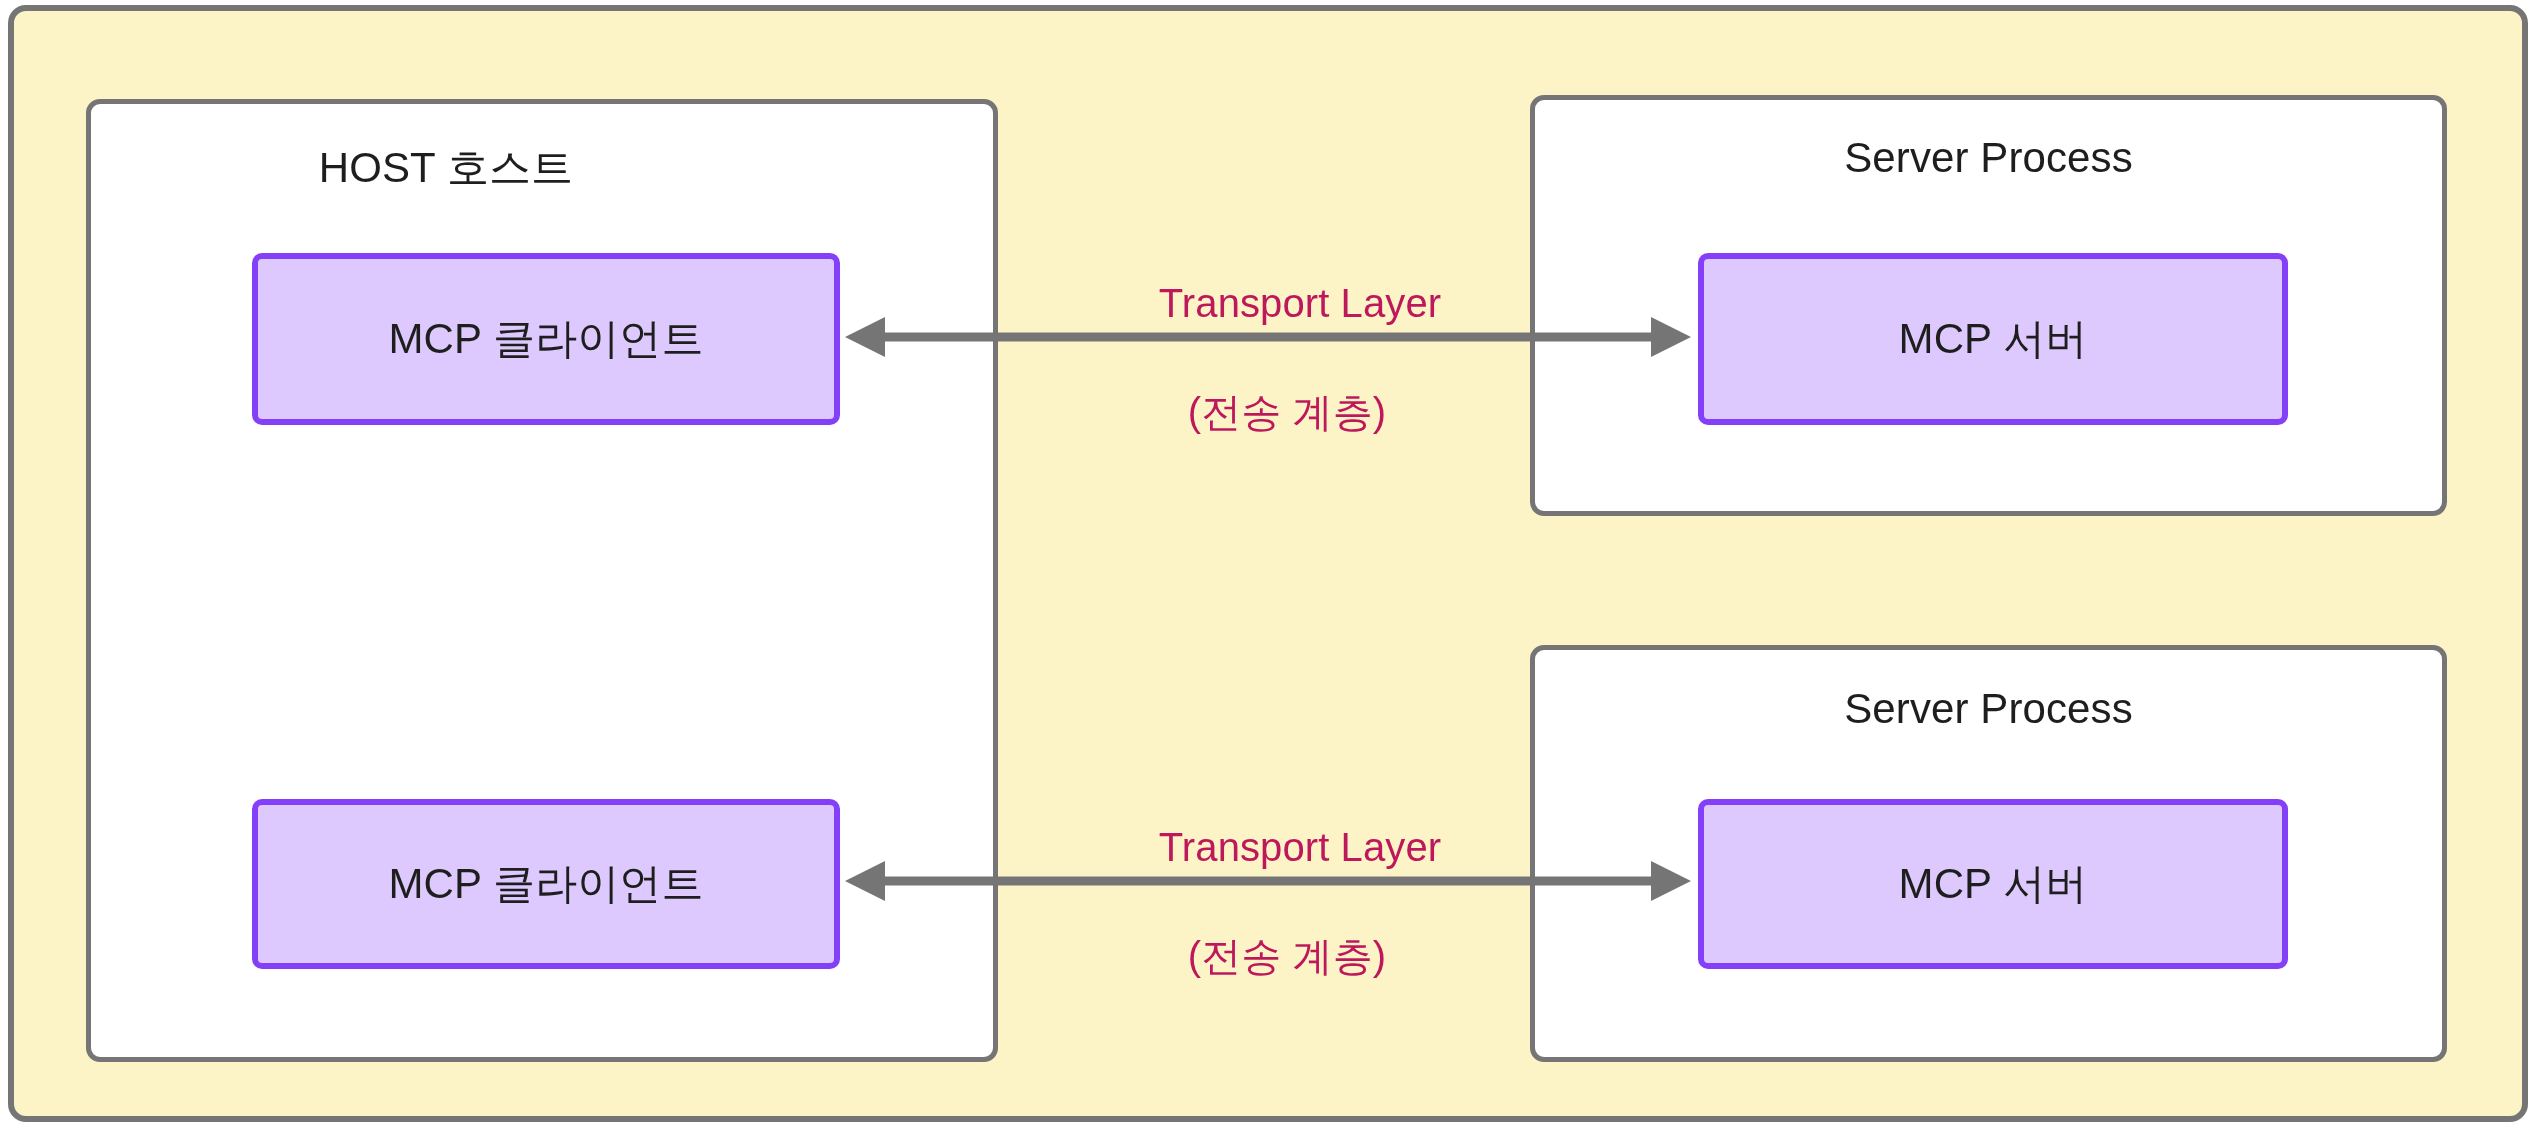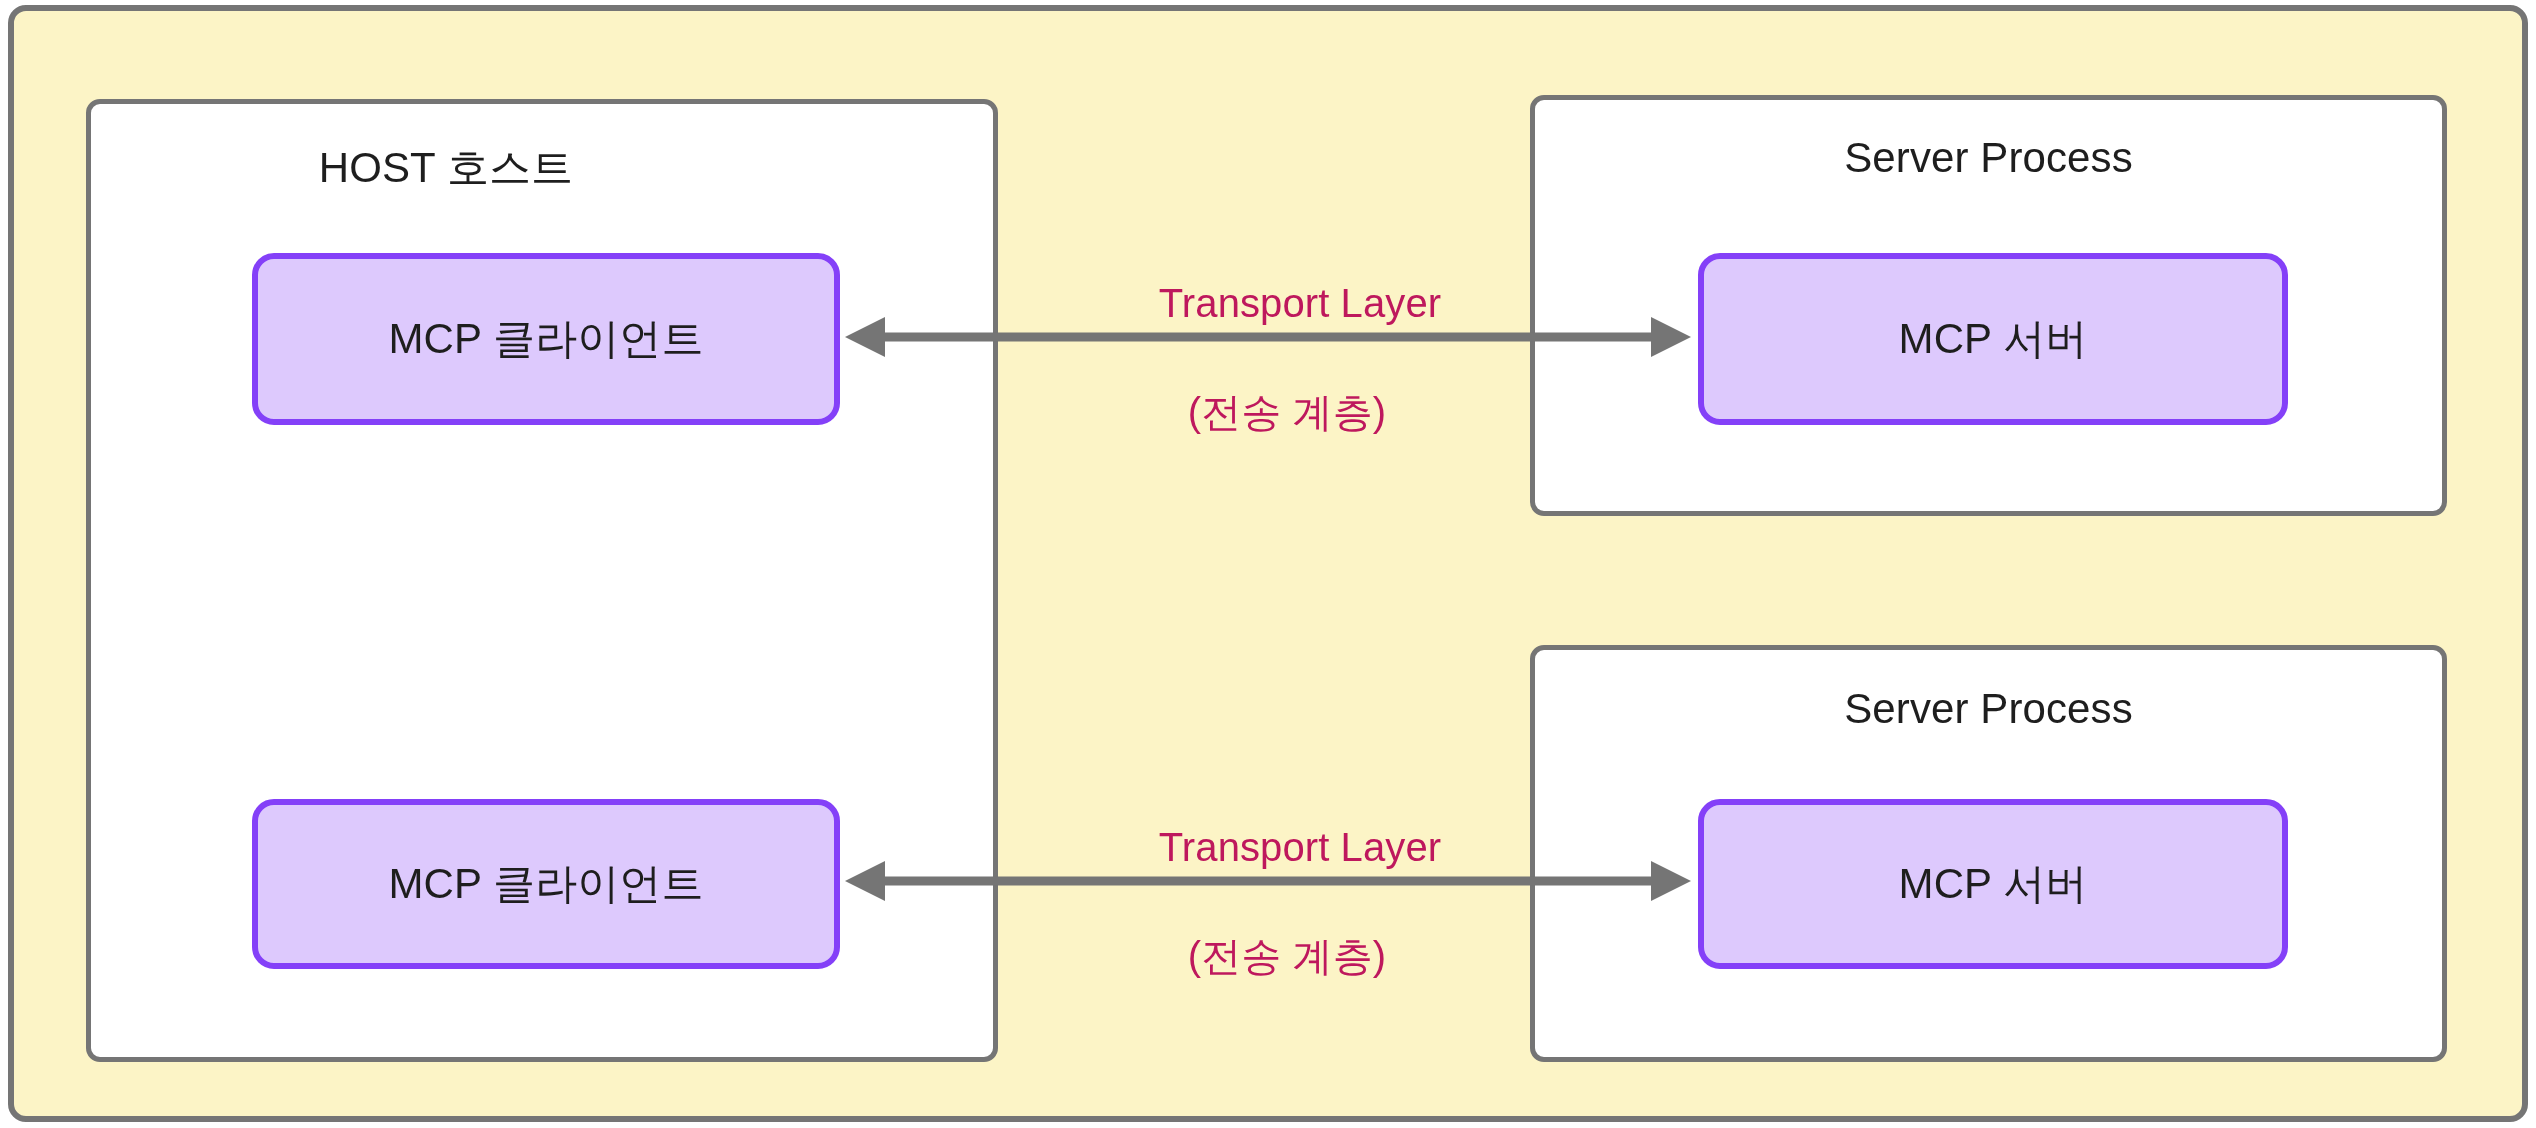--- a/index.html
+++ b/index.html
@@ -74,21 +74,21 @@
   .host-title   { left: 86px;   top: 140px; width: 720px; }
   .srv-title-1  { left: 1530px; top: 134px; width: 917px; }
   .srv-title-2  { left: 1530px; top: 685px; width: 917px; }
 
   
   .node-box {
     position: absolute;
     box-sizing: border-box;
     background: #ddc9fd;
     border: 6px solid #8440f8;
-    border-radius: 22px;
+    border-radius: 10px;
     display: flex;
     align-items: center;
     justify-content: center;
   }
   .node-label {
     font-size: 42px;
     color: #1e1e1e;
     white-space: nowrap;
     letter-spacing: 0.1px;
   }

